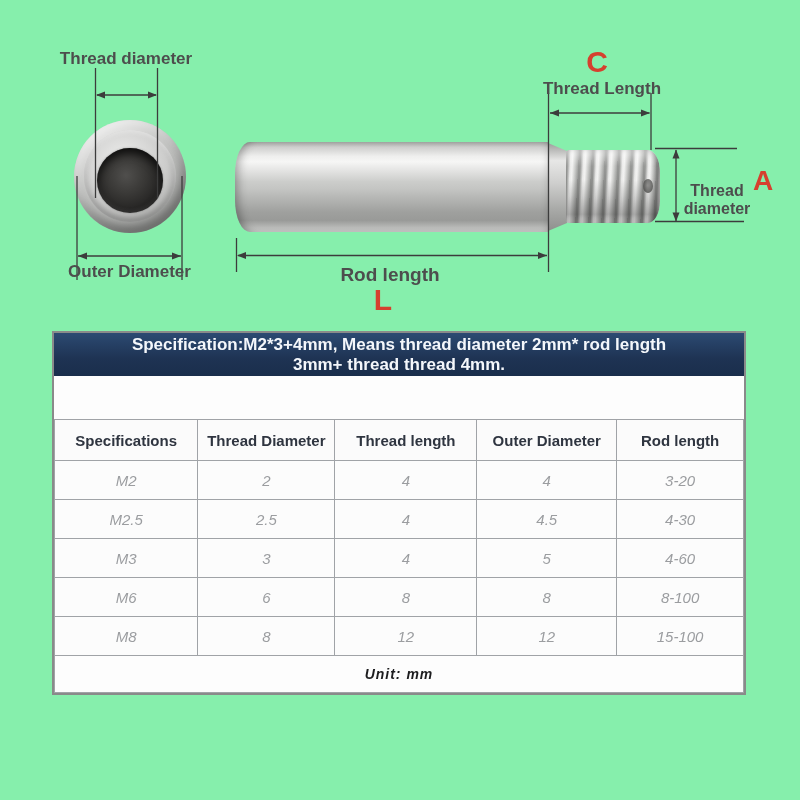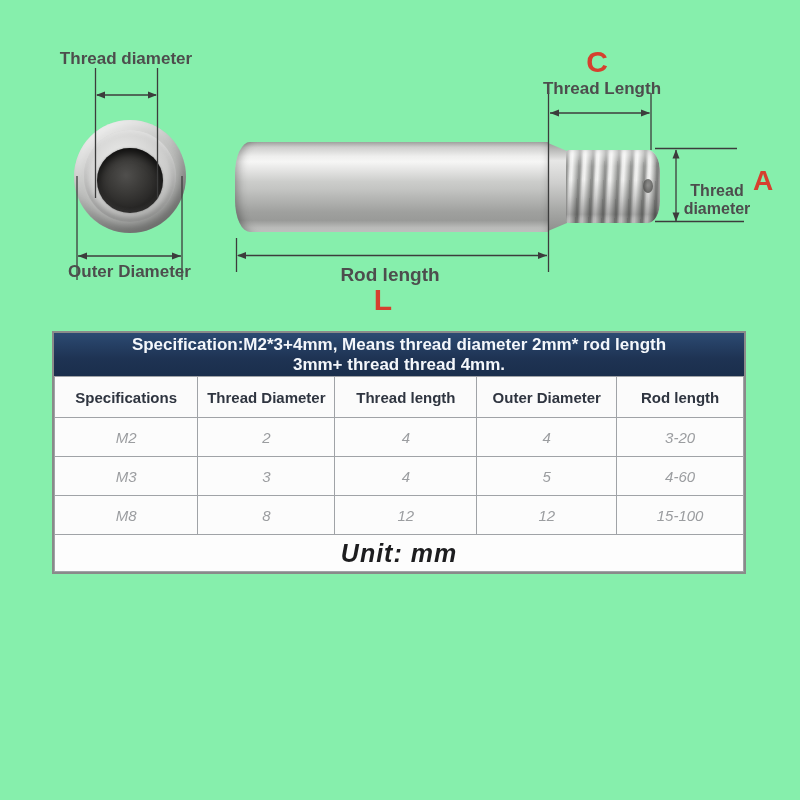--- a/index.html
+++ b/index.html
@@ -37,25 +37,25 @@
 
   .dim-svg { position:absolute; left:0; top:0; width:800px; height:332px; }
 
   .dim-label { position:absolute; font-weight:bold; color:#4d4d4d; text-align:center; line-height:1.1; }
   .dim-letter { position:absolute; font-weight:bold; color:#d6402e; text-align:center; line-height:1; }
 
   
   .spec-table-wrap { position:absolute; left:52px; top:331px; width:694px; border:2px solid #8a8a8a; background:#fdfdfd; }
   .spec-banner { width:100%; height:43px; background:linear-gradient(180deg, #2c4a72 0%, #1e3353 60%, #1a2e4c 100%);
     color:#f4f7fb; font-weight:bold; font-size:17px; text-align:center; line-height:20px; padding-top:2px; }
-  table.spec-table { width:100%; border-collapse:collapse; table-layout:fixed; }
+  table.spec-table { width:100%; border-collapse:collapse; table-layout:fixed;margin-top:43px; }
   table.spec-table th, table.spec-table td { border:1px solid #a0a3a7; text-align:center; vertical-align:middle; }
   table.spec-table th { height:41px; font-size:15px; font-weight:bold; color:#2f3540; background:#fbfbfb; }
   table.spec-table td { height:39px; font-size:15px; color:#9b9da0; background:#fcfcfc;font-style:italic; }
-  table.spec-table td.unit-cell { height:37px; font-size:25px; font-weight:bold; color:#1d1d1f; letter-spacing:1px; background:#fdfdfd; }
+  table.spec-table td.unit-cell { height:37px; font-size:14px; font-weight:bold; color:#1d1d1f; letter-spacing:1px; background:#fdfdfd; }
   col.c1{width:20.8%} col.c2{width:19.9%} col.c3{width:20.6%} col.c4{width:20.3%} col.c5{width:18.4%}
 </style>
 </head>
 <body>
 
 <div class="page">
 
   <div class="diagram">
 
     <div class="end-view-outer"></div>
@@ -144,25 +144,39 @@
       </thead>
       <tbody>
         <tr>
           <td>M2</td>
           <td>2</td>
           <td>4</td>
           <td>4</td>
           <td>3-20</td>
         </tr>
         <tr>
+          <td>M2.5</td>
+          <td>2.5</td>
+          <td>4</td>
+          <td>4.5</td>
+          <td>4-30</td>
+        </tr>
+        <tr>
           <td>M3</td>
           <td>3</td>
           <td>4</td>
           <td>5</td>
           <td>4-60</td>
+        </tr>
+        <tr>
+          <td>M6</td>
+          <td>6</td>
+          <td>8</td>
+          <td>8</td>
+          <td>8-100</td>
         </tr>
         <tr>
           <td>M8</td>
           <td>8</td>
           <td>12</td>
           <td>12</td>
           <td>15-100</td>
         </tr>
         <tr>
           <td class="unit-cell" colspan="5">Unit: mm</td>

